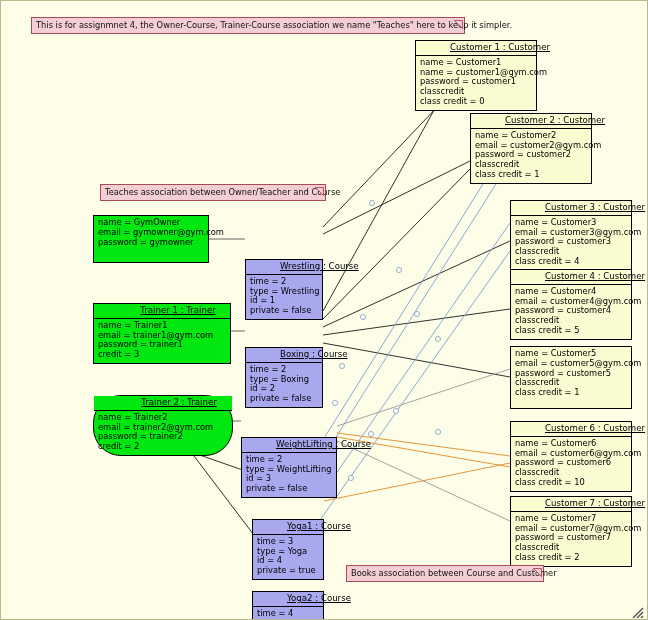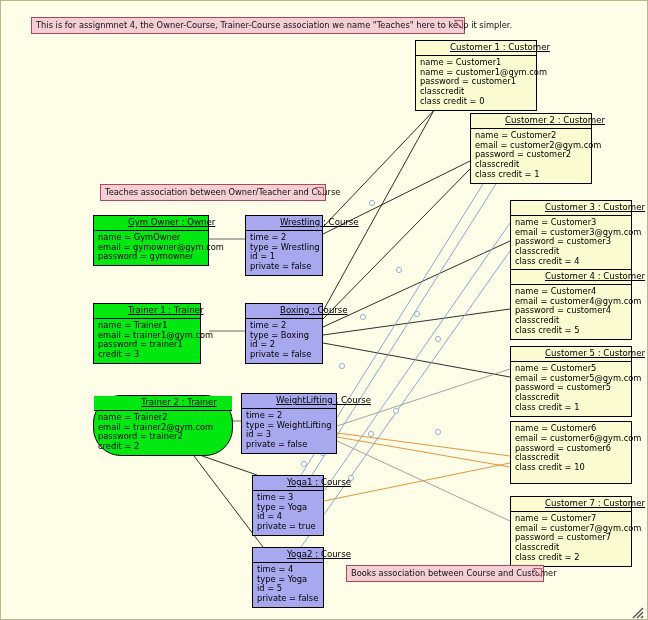--- a/index.html
+++ b/index.html
@@ -56,20 +56,21 @@
   .obj.customer {
     background: #fbfbd2;
   }
   .obj.customer .title { background: #fbfbd2; }
   .obj.owner, .obj.trainer {
     background: #00e810;
   }
   .obj.owner .title, .obj.trainer .title { background: #00e810; }
   .obj.course {
     background: #a8a8ee;
+    margin-top: 44px;
   }
   .obj.course .title { background: #a8a8ee; }
 
   
   .note {
     position: absolute;
     box-sizing: border-box;
     background: #f3ced4;
     border: 1px solid #a84a58;
     font-size: 8.3px;
@@ -177,57 +178,56 @@
         <div class="title"><span>Customer 4 : Customer</span></div>
         <div class="attrs">
           <div>name = Customer4</div>
           <div>email = customer4@gym.com</div>
           <div>password = customer4</div>
           <div>classcredit</div>
           <div>class credit = 5</div>
         </div>
       </div>
       <div class="obj customer" style="left: 509px; top: 345px; width: 122px; min-height: 63px;">
-        <div class="title"><span>Customer 5 : Customer</span></div>
         <div class="attrs">
           <div>name = Customer5</div>
           <div>email = customer5@gym.com</div>
           <div>password = customer5</div>
           <div>classcredit</div>
           <div>class credit = 1</div>
         </div>
       </div>
       <div class="obj customer" style="left: 509px; top: 420px; width: 122px; min-height: 63px;">
+        <div class="title"><span>Customer 6 : Customer</span></div>
         <div class="attrs">
           <div>name = Customer6</div>
           <div>email = customer6@gym.com</div>
           <div>password = customer6</div>
           <div>classcredit</div>
           <div>class credit = 10</div>
         </div>
       </div>
       <div class="obj customer" style="left: 509px; top: 495px; width: 122px; min-height: 63px;">
         <div class="title"><span>Customer 7 : Customer</span></div>
         <div class="attrs">
           <div>name = Customer7</div>
           <div>email = customer7@gym.com</div>
           <div>password = customer7</div>
           <div>classcredit</div>
           <div>class credit = 2</div>
         </div>
       </div>
       <div class="obj owner" style="left: 92px; top: 214px; width: 116px; min-height: 48px;">
-        <div class="title"><span>Gym Owner : Owner</span></div>
         <div class="attrs">
           <div>name = GymOwner</div>
           <div>email = gymowner@gym.com</div>
           <div>password = gymowner</div>
         </div>
       </div>
-      <div class="obj trainer" style="left: 92px; top: 302px; width: 108px; min-height: 57px;">
+      <div class="obj trainer" style="left: 92px; top: 302px; width: 138px; min-height: 57px;">
         <div class="title"><span>Trainer 1 : Trainer</span></div>
         <div class="attrs">
           <div>name = Trainer1</div>
           <div>email = trainer1@gym.com</div>
           <div>password = trainer1</div>
           <div>credit = 3</div>
         </div>
       </div>
       <div class="obj trainer" style="left: 92px; top: 394px; width: 140px; min-height: 57px; border-radius: 28px;">
         <div class="title"><span>Trainer 2 : Trainer</span></div>

